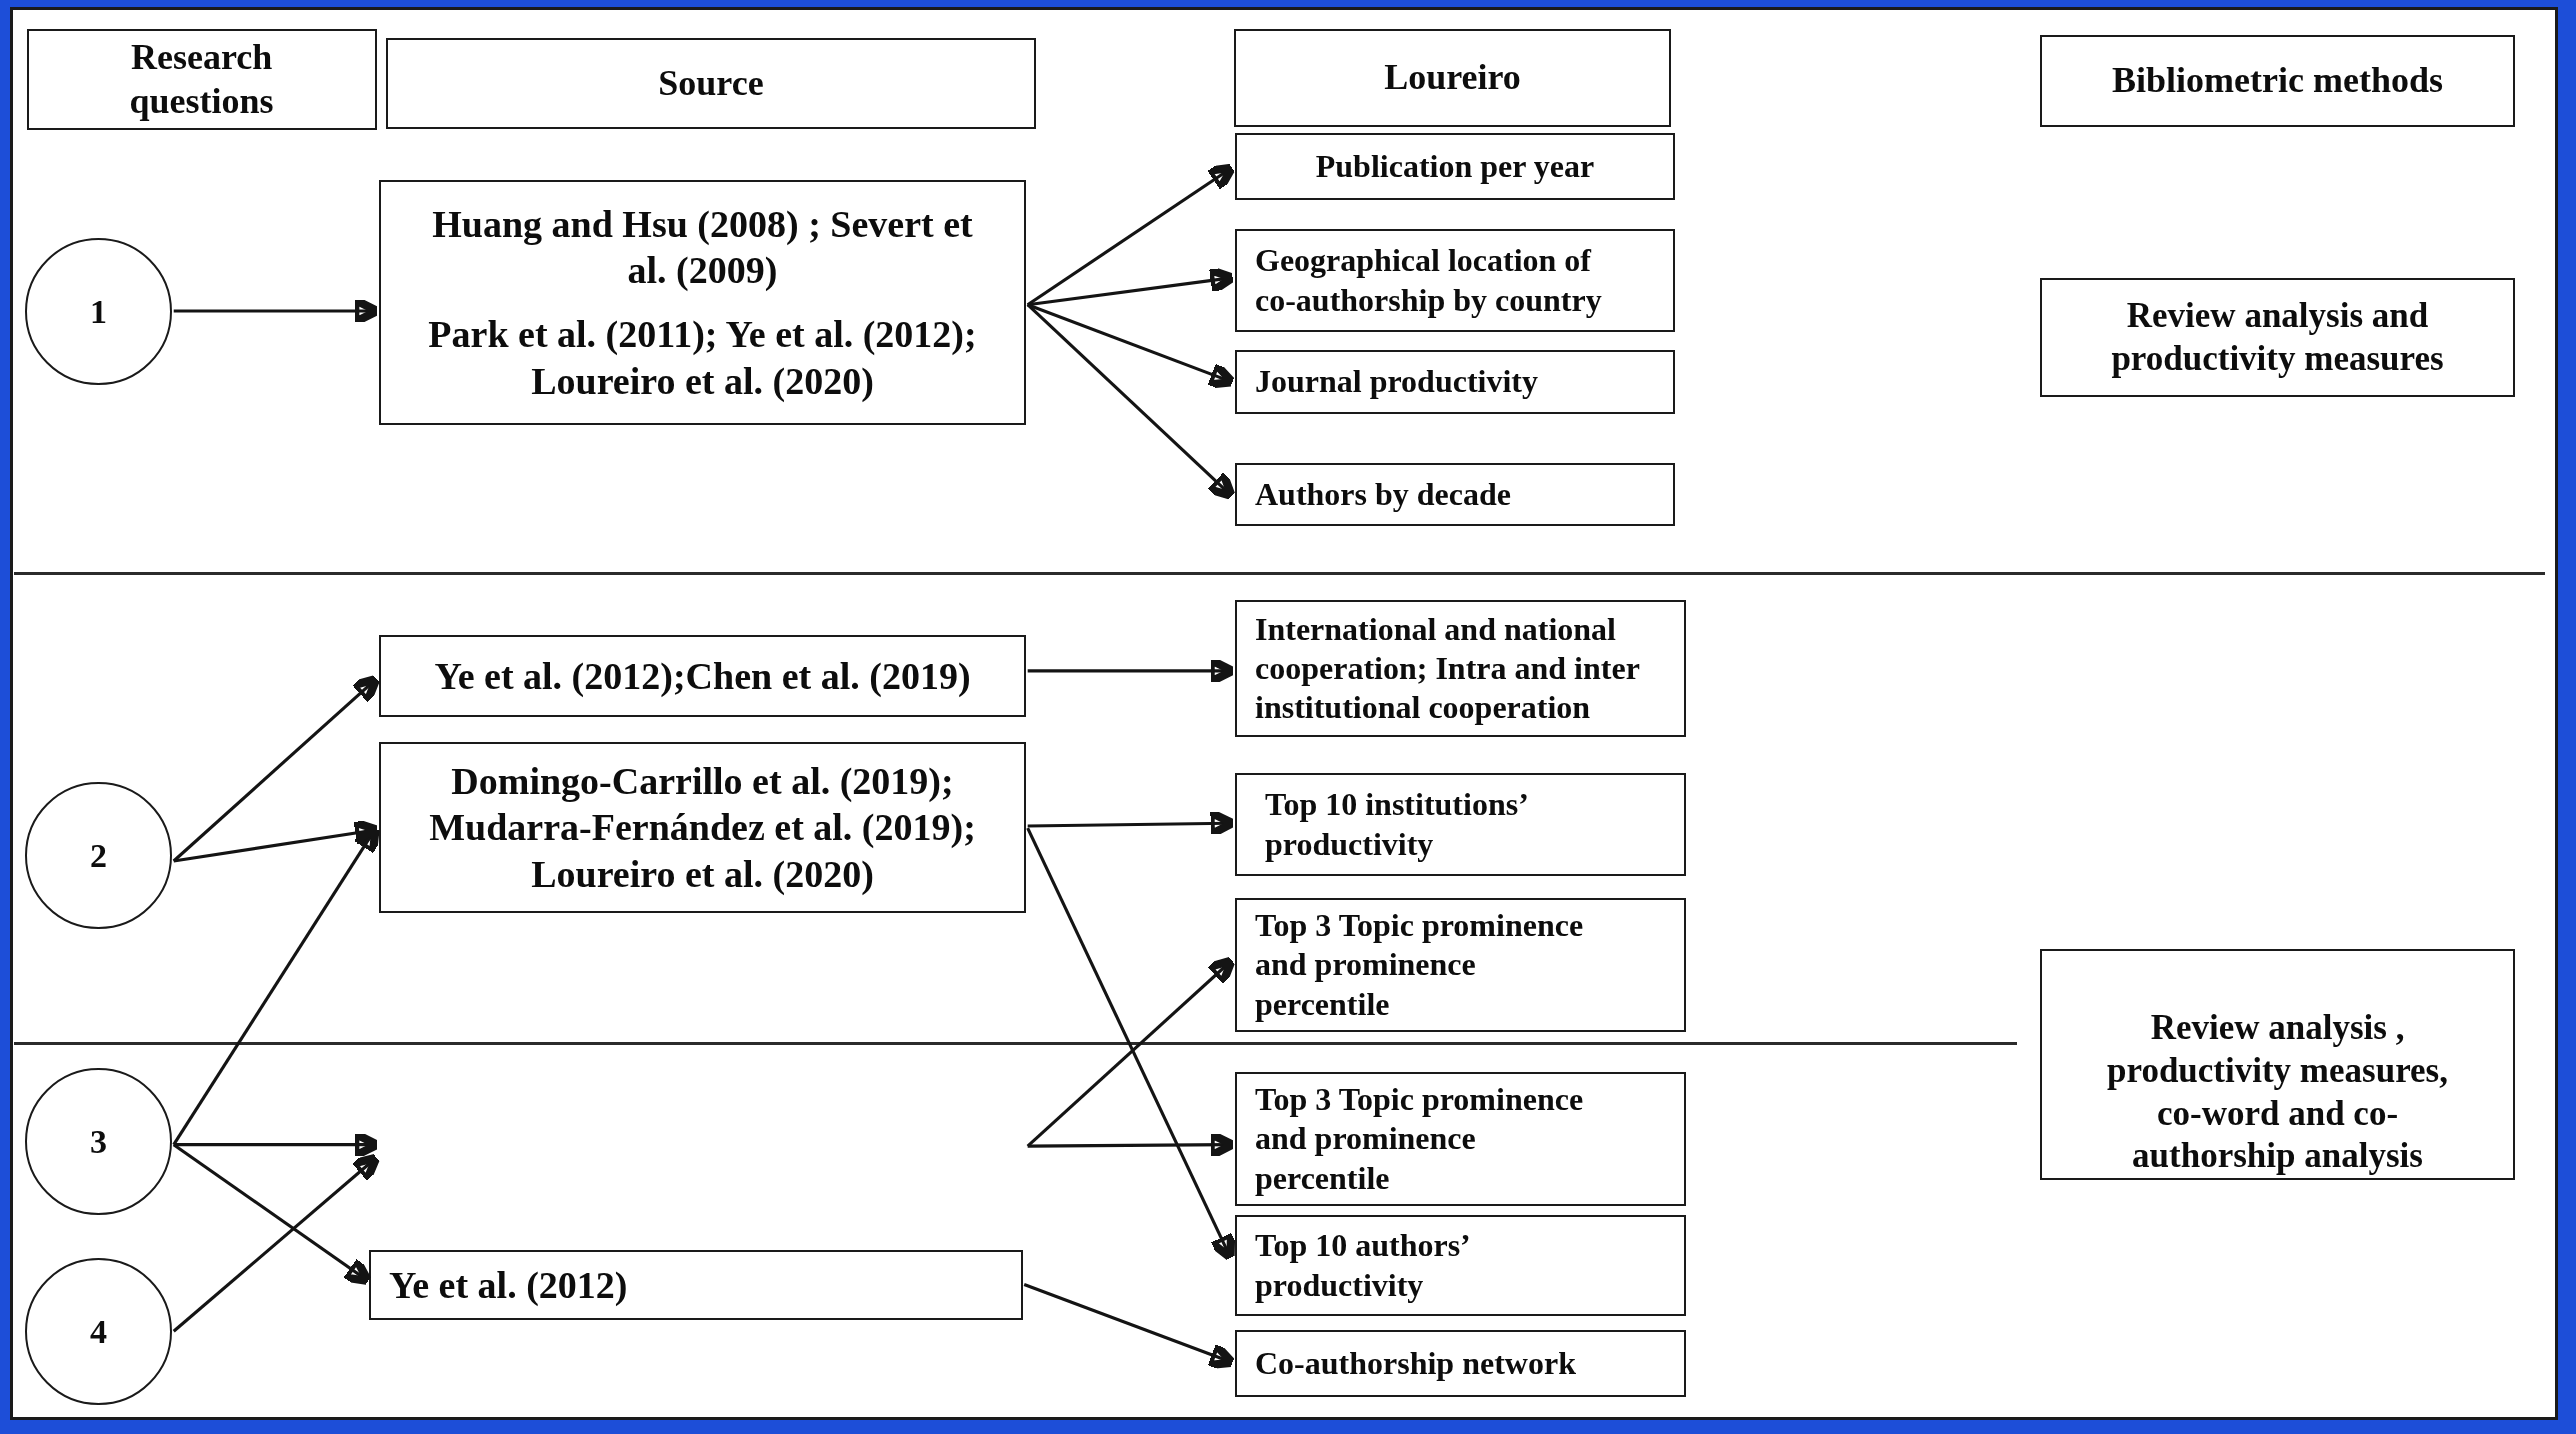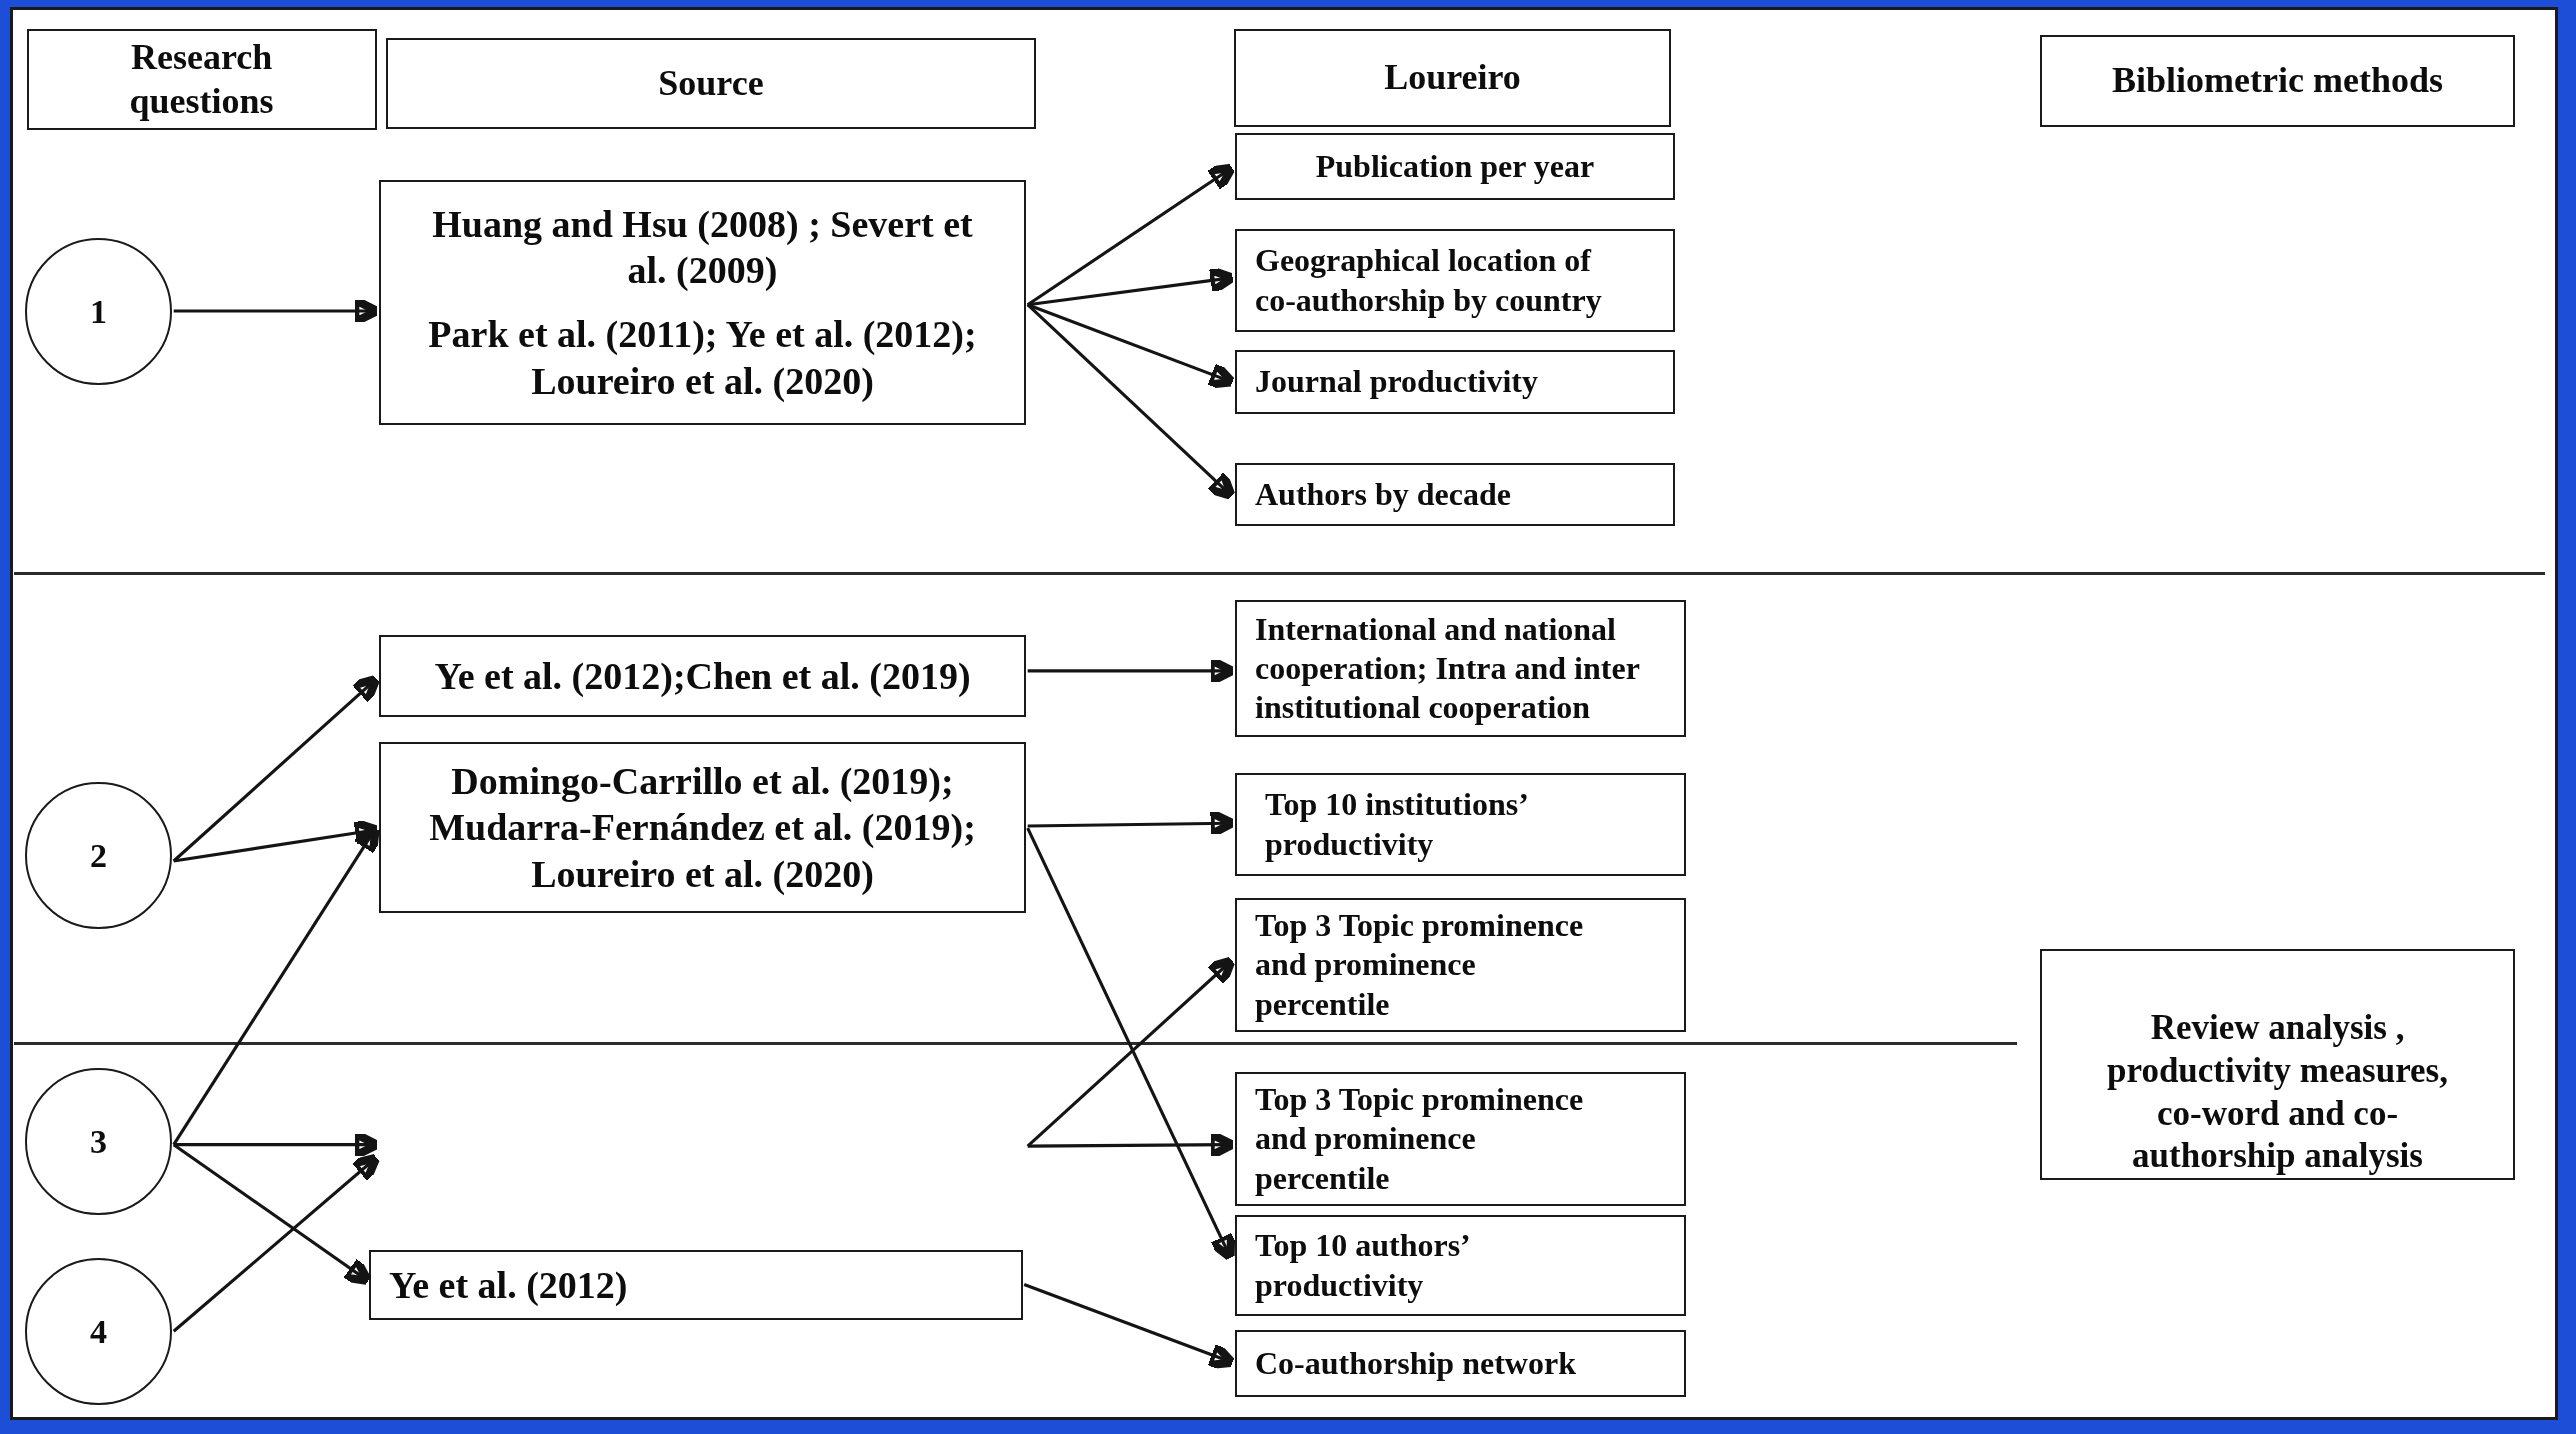--- a/index.html
+++ b/index.html
@@ -128,20 +128,24 @@
   </div>
 
   <div class="box left ind" style="left:1235px; top:350px; width:440px; height:64px;">
     <span>Journal productivity</span>
   </div>
 
   <div class="box left ind" style="left:1235px; top:463px; width:440px; height:63px;">
     <span>Authors by decade</span>
   </div>
 
+  <div class="box center meth" style="left:2040px; top:278px; width:475px; height:119px; flex-direction:column;">
+    <span>Review analysis and</span>
+    <span>productivity measures</span>
+  </div>
 
   <div class="divider" style="left:14px; top:572px; width:2531px;"></div>
 
   <div class="circle" style="left:25px; top:782px; width:147px; height:147px;">
     <span>2</span>
   </div>
 
   <div class="box center src" style="left:379px; top:635px; width:647px; height:82px;">
     <span>Ye et al. (2012);Chen et al. (2019)</span>
   </div>

